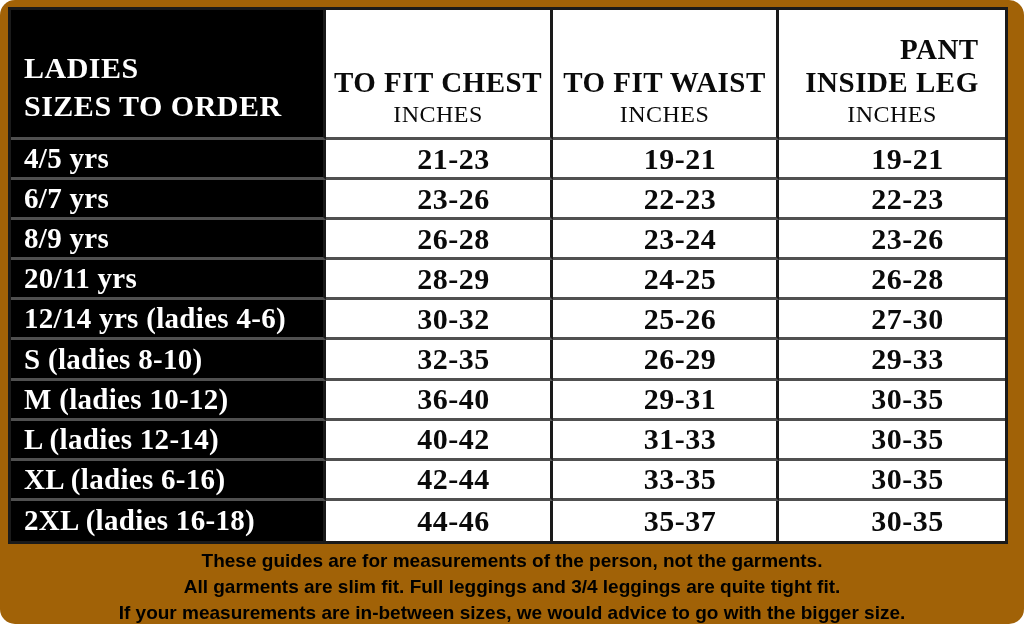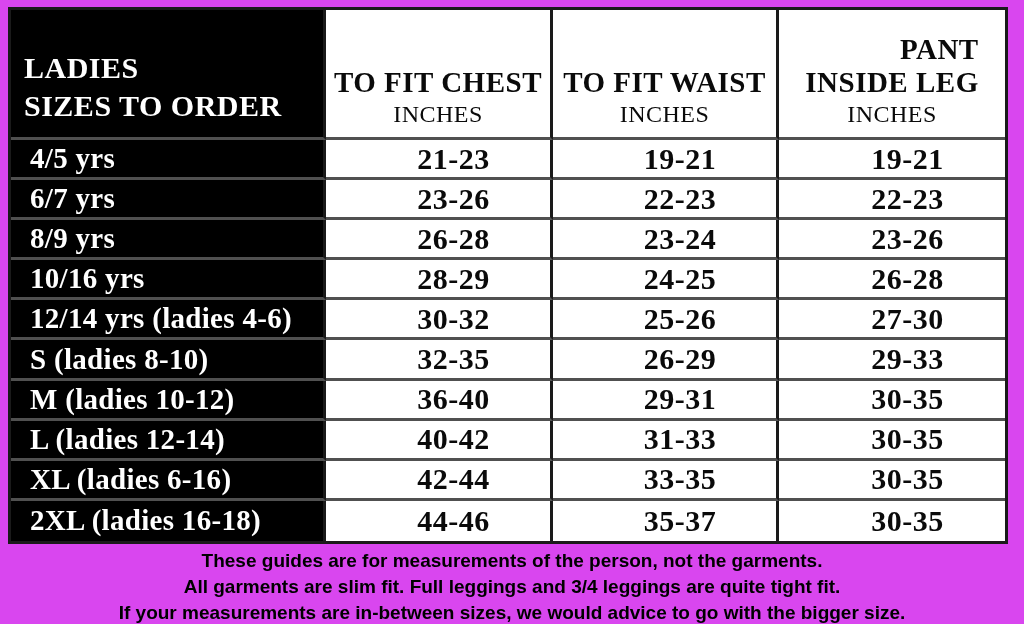--- a/index.html
+++ b/index.html
@@ -8,21 +8,22 @@
     width: 1024px;
     height: 624px;
     background: #ffffff;
     overflow: hidden;
     font-family: "Liberation Serif", serif;
   }
   .page {
     position: relative;
     width: 1024px;
     height: 624px;
-    background: #d946ef;
+    background: #a16207;
+    border-radius: 15px;
   }
   .size-table {
     position: absolute;
     left: 8px;
     top: 7px;
     width: 1000px;
     height: 537px;
     box-sizing: border-box;
     border: 3px solid #1a1a1a;
     background: #ffffff;
@@ -78,21 +79,21 @@
     font-size: 30px;
     line-height: 38px;
     white-space: pre-line;
     letter-spacing: 0.5px;
   }
 
   
   .label-cell {
     background: #000000;
     justify-content: flex-start;
-    padding-left: 19px;
+    padding-left: 13px;
     color: #ffffff;
     font-weight: bold;
     font-size: 29px;
     letter-spacing: 0.3px;
   }
   .num-cell {
     color: #0a0a0a;
     font-weight: bold;
     font-size: 30px;
     letter-spacing: 0.5px;
@@ -146,21 +147,21 @@
     <div class="cell label-cell">6/7 yrs</div>
     <div class="cell num-cell">23-26</div>
     <div class="cell num-cell">22-23</div>
     <div class="cell num-cell rr0">22-23</div>
 
     <div class="cell label-cell">8/9 yrs</div>
     <div class="cell num-cell">26-28</div>
     <div class="cell num-cell">23-24</div>
     <div class="cell num-cell rr0">23-26</div>
 
-    <div class="cell label-cell">10/16 yrs</div>
+    <div class="cell label-cell">20/11 yrs</div>
     <div class="cell num-cell">28-29</div>
     <div class="cell num-cell">24-25</div>
     <div class="cell num-cell rr0">26-28</div>
 
     <div class="cell label-cell">12/14 yrs (ladies 4-6)</div>
     <div class="cell num-cell">30-32</div>
     <div class="cell num-cell">25-26</div>
     <div class="cell num-cell rr0">27-30</div>
 
     <div class="cell label-cell">S (ladies 8-10)</div>

